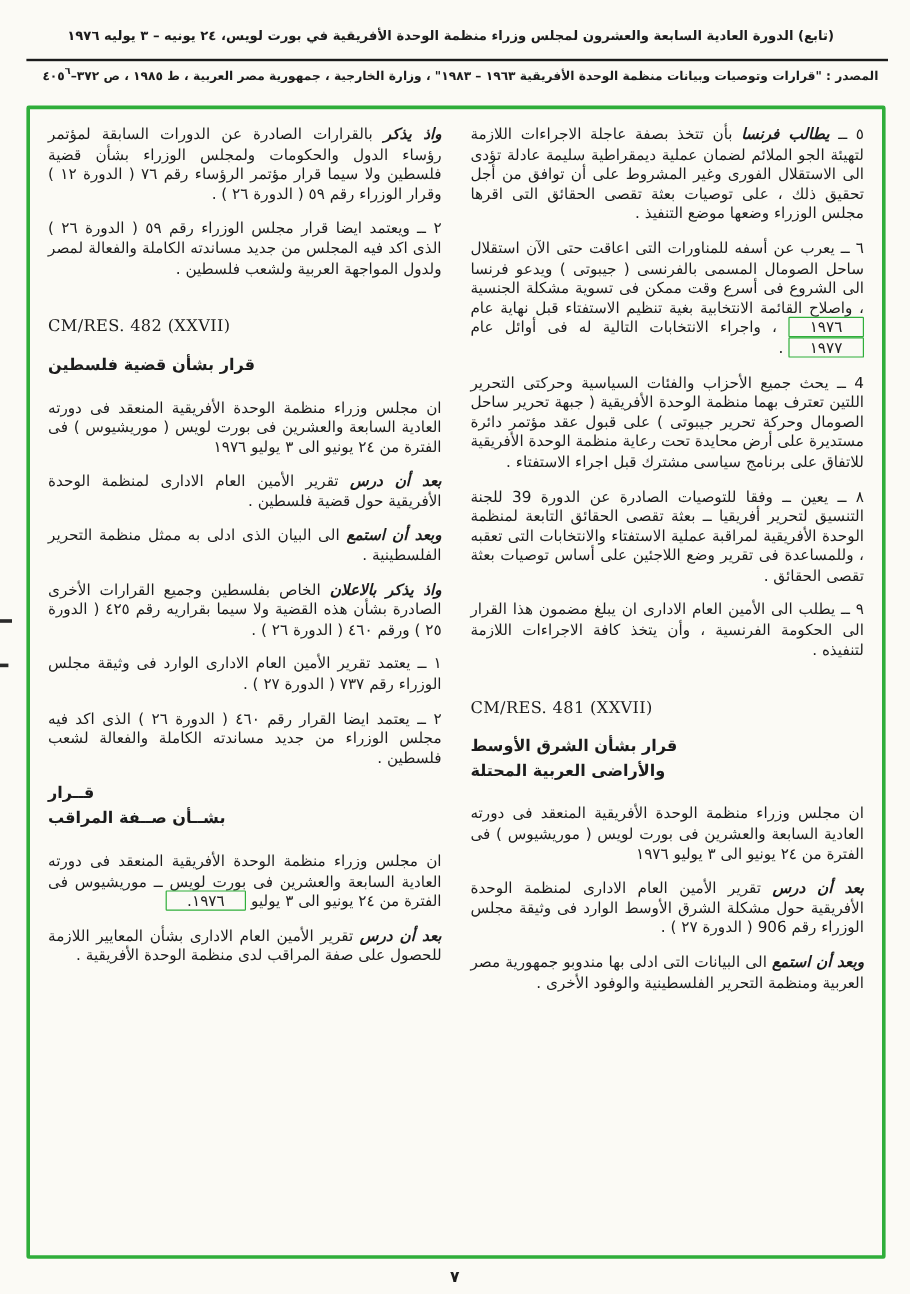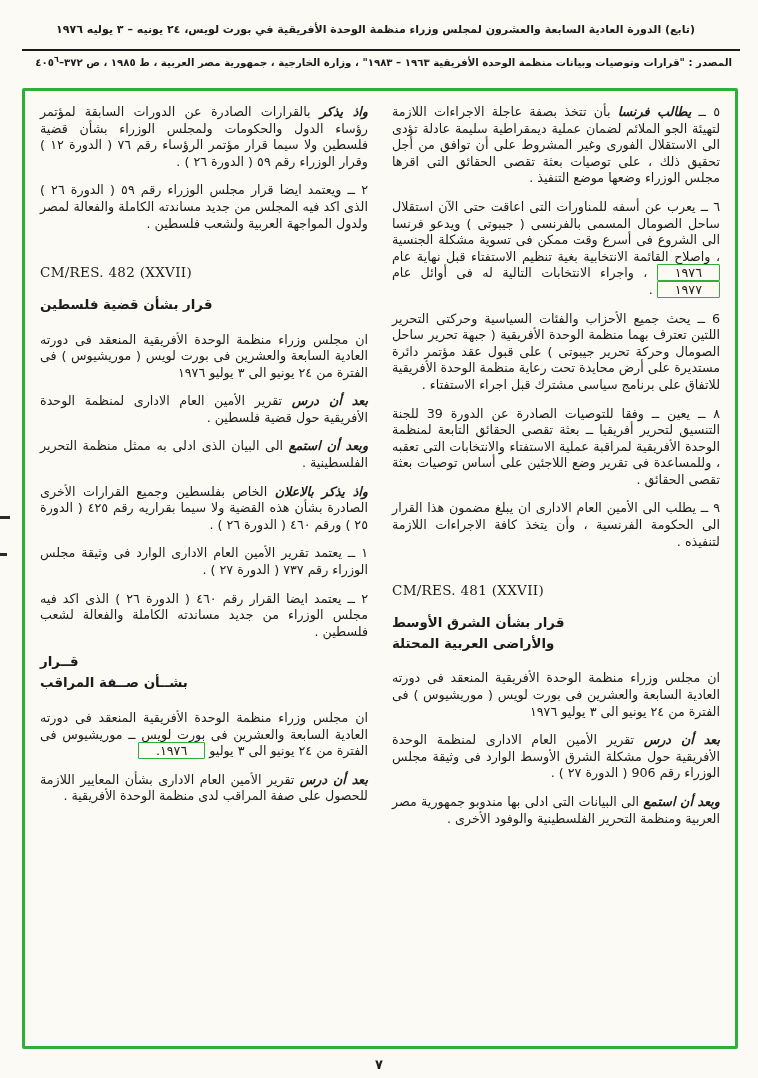--- a/index.html
+++ b/index.html
@@ -83,21 +83,21 @@
 
   <div class="header-rule"></div>
 
   <div class="header-line2"><span>المصدر : "قرارات وتوصيات وبيانات منظمة الوحدة الأفريقية ١٩٦٣ – ١٩٨٣" ، وزارة الخارجية ، جمهورية مصر العربية ، ط ١٩٨٥ ، ص ٣٧٢–٤٠٥</span><sup>٦</sup></div>
 
   <div class="green-box">
     <div class="columns">
       <div class="column" id="col-right">
           <p class="para"><span>٥ ــ </span><span class="bold">يطالب فرنسا</span><span> بأن تتخذ بصفة عاجلة الاجراءات اللازمة لتهيئة الجو الملائم لضمان عملية ديمقراطية سليمة عادلة تؤدى الى الاستقلال الفورى وغير المشروط على أن توافق من أجل تحقيق ذلك ، على توصيات بعثة تقصى الحقائق التى اقرها مجلس الوزراء وضعها موضع التنفيذ .</span></p>
           <p class="para"><span>٦ ــ يعرب عن أسفه للمناورات التى اعاقت حتى الآن استقلال ساحل الصومال المسمى بالفرنسى ( جيبوتى ) ويدعو فرنسا الى الشروع فى أسرع وقت ممكن فى تسوية مشكلة الجنسية ، واصلاح القائمة الانتخابية بغية تنظيم الاستفتاء قبل نهاية عام </span><span class="highlight">١٩٧٦</span><span> ، واجراء الانتخابات التالية له فى أوائل عام </span><span class="highlight">١٩٧٧</span><span> .</span></p>
-          <p class="para"><span>6 ــ يحث جميع الأحزاب والفئات السياسية وحركتى التحرير اللتين تعترف بهما منظمة الوحدة الأفريقية ( جبهة تحرير ساحل الصومال وحركة تحرير جيبوتى ) على قبول عقد مؤتمر دائرة مستديرة على أرض محايدة تحت رعاية منظمة الوحدة الأفريقية للاتفاق على برنامج سياسى مشترك قبل اجراء الاستفتاء .</span></p>
+          <p class="para"><span>4 ــ يحث جميع الأحزاب والفئات السياسية وحركتى التحرير اللتين تعترف بهما منظمة الوحدة الأفريقية ( جبهة تحرير ساحل الصومال وحركة تحرير جيبوتى ) على قبول عقد مؤتمر دائرة مستديرة على أرض محايدة تحت رعاية منظمة الوحدة الأفريقية للاتفاق على برنامج سياسى مشترك قبل اجراء الاستفتاء .</span></p>
           <p class="para"><span>٨ ــ يعين ــ وفقا للتوصيات الصادرة عن الدورة 39 للجنة التنسيق لتحرير أفريقيا ــ بعثة تقصى الحقائق التابعة لمنظمة الوحدة الأفريقية لمراقبة عملية الاستفتاء والانتخابات التى تعقبه ، وللمساعدة فى تقرير وضع اللاجئين على أساس توصيات بعثة تقصى الحقائق .</span></p>
           <p class="para"><span>٩ ــ يطلب الى الأمين العام الادارى ان يبلغ مضمون هذا القرار الى الحكومة الفرنسية ، وأن يتخذ كافة الاجراءات اللازمة لتنفيذه .</span></p>
           <div class="code-line">CM/RES. 481 (XXVII)</div>
           <div class="heading">
             <div>قرار بشأن الشرق الأوسط</div>
             <div>والأراضى العربية المحتلة</div>
           </div>
           <p class="para"><span>ان مجلس وزراء منظمة الوحدة الأفريقية المنعقد فى دورته العادية السابعة والعشرين فى بورت لويس ( موريشيوس ) فى الفترة من ٢٤ يونيو الى ٣ يوليو ١٩٧٦</span></p>
           <p class="para"><span class="bold">بعد أن درس</span><span> تقرير الأمين العام الادارى لمنظمة الوحدة الأفريقية حول مشكلة الشرق الأوسط الوارد فى وثيقة مجلس الوزراء رقم 906 ( الدورة ٢٧ ) .</span></p>
           <p class="para"><span class="bold">وبعد أن استمع</span><span> الى البيانات التى ادلى بها مندوبو جمهورية مصر العربية ومنظمة التحرير الفلسطينية والوفود الأخرى .</span></p>

